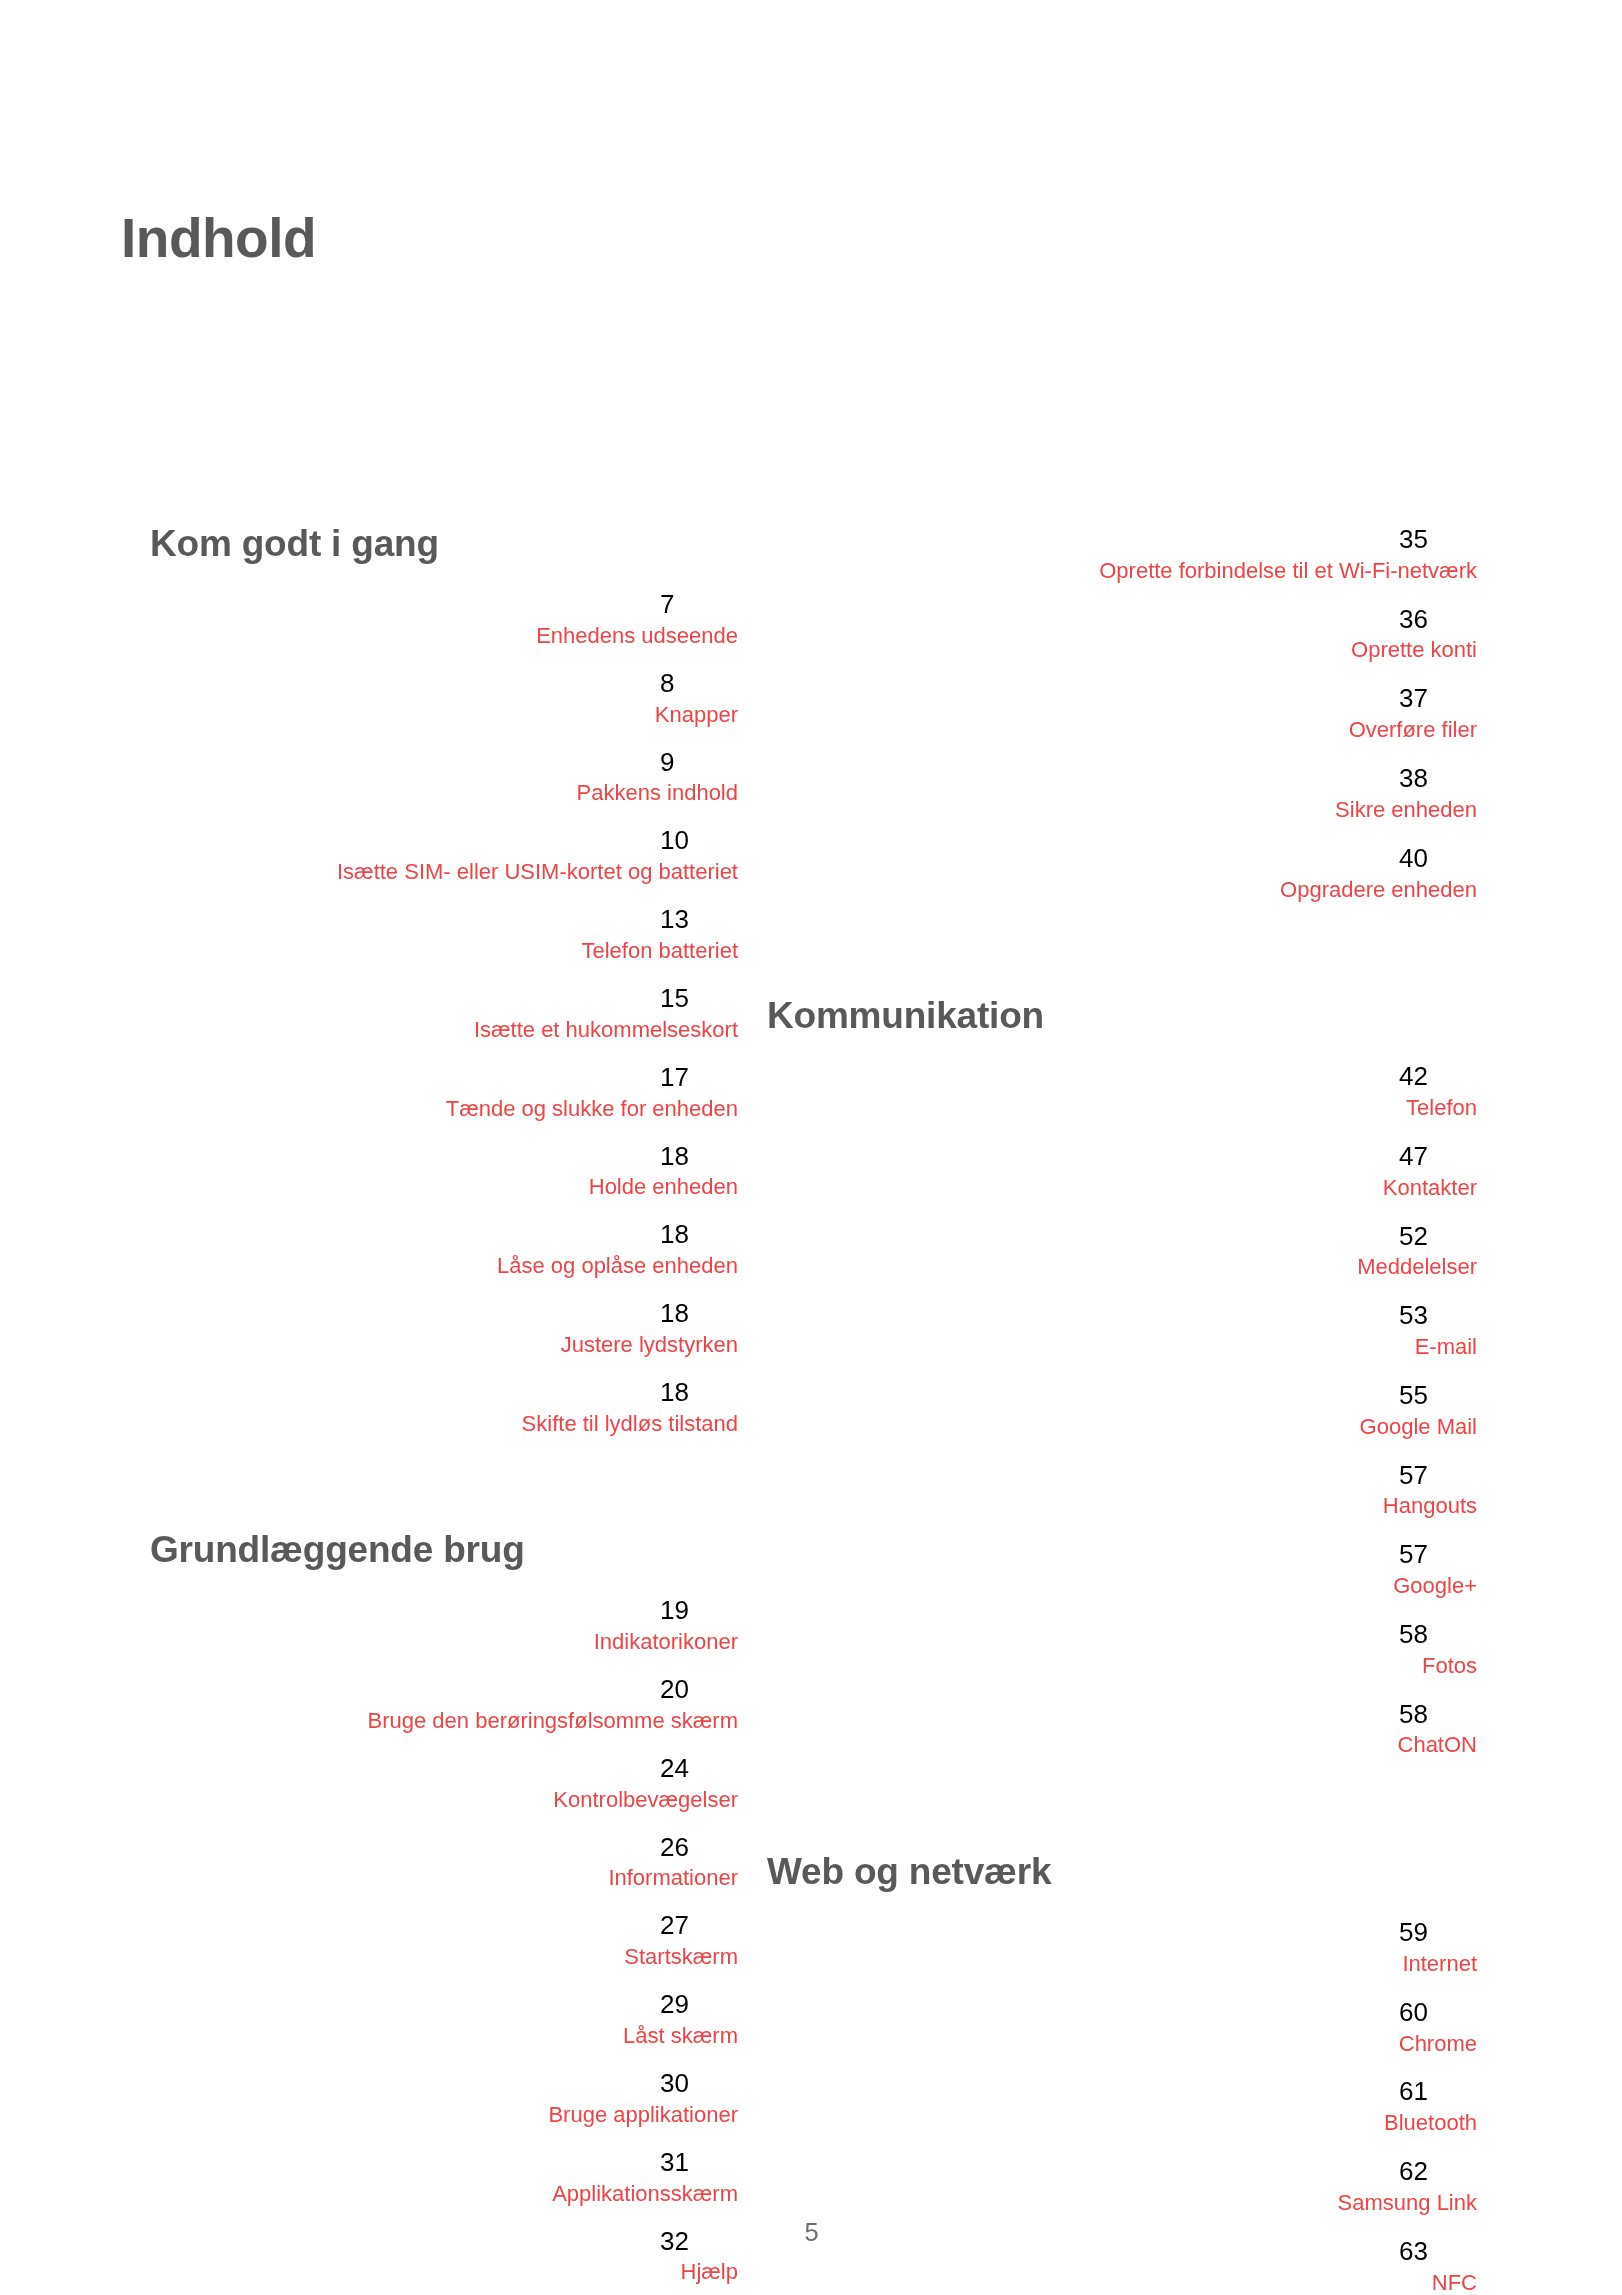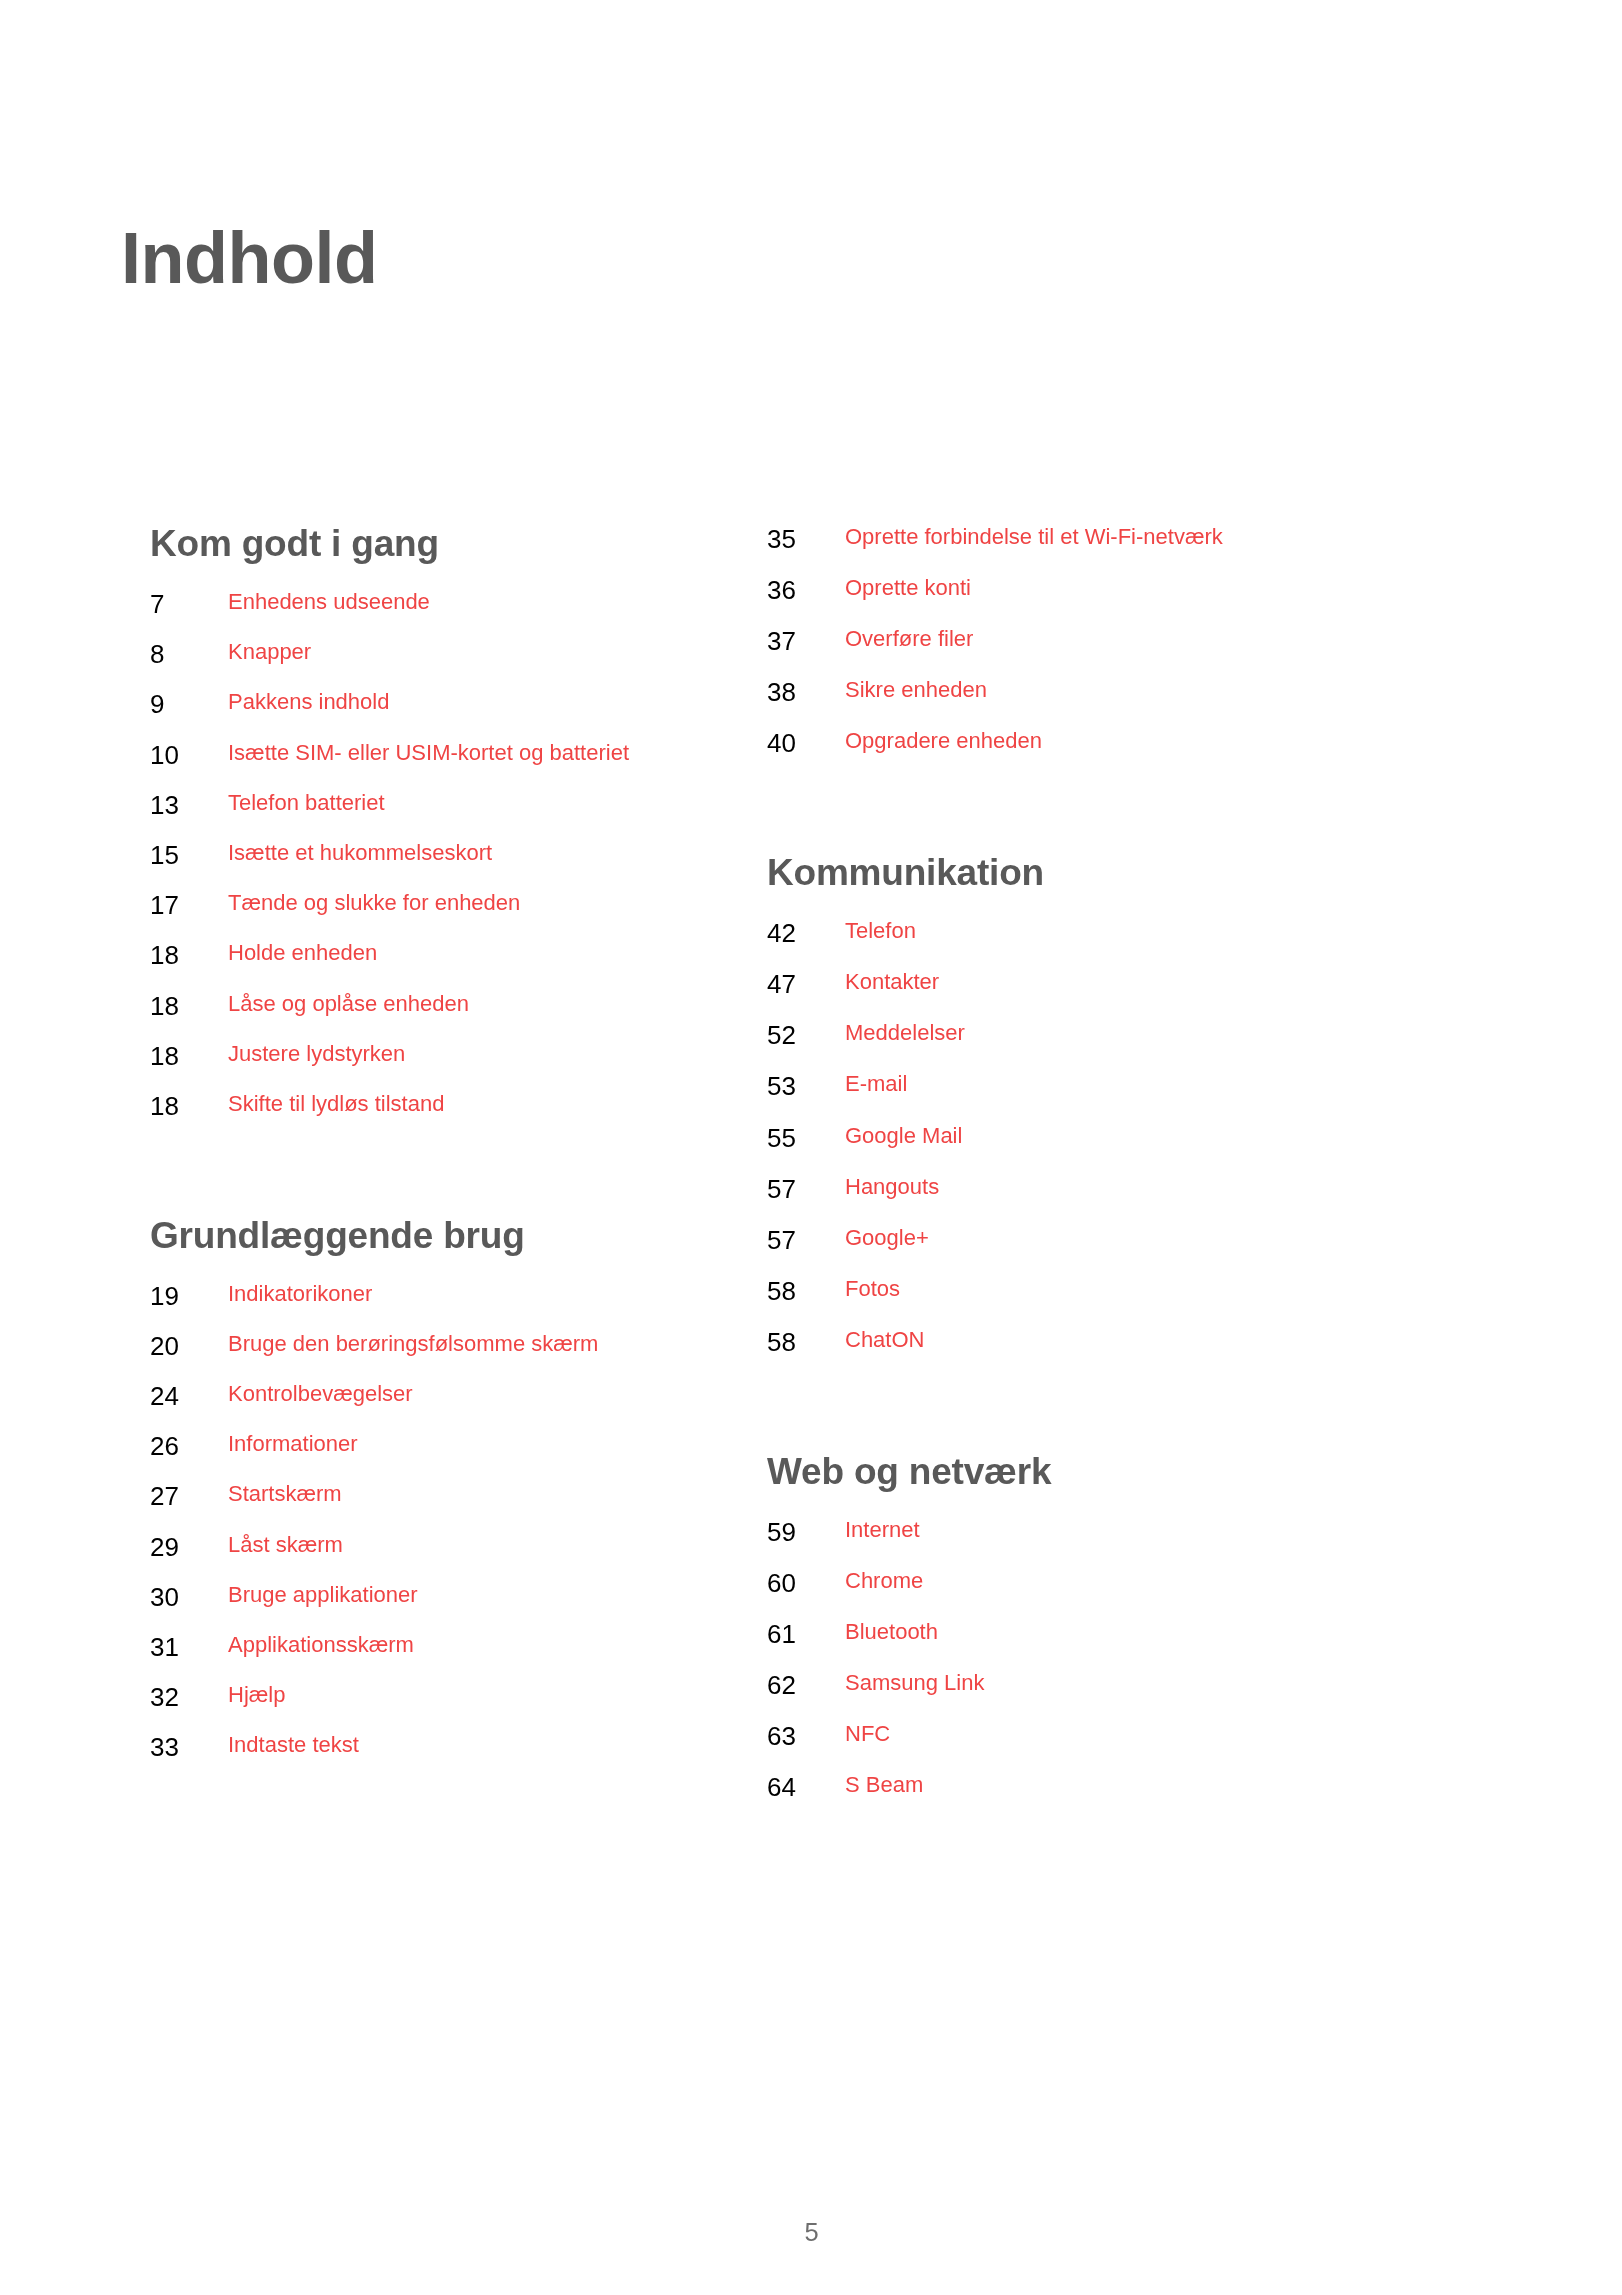--- a/index.html
+++ b/index.html
@@ -20,21 +20,21 @@
     background: #ffffff;
     box-sizing: border-box;
     overflow: hidden;
   }
 
   
   .doc-title {
     position: absolute;
     left: 121px;
     top: 173px;
-    font-size: 72px;
+    font-size: 55px;
     font-weight: bold;
     color: #595959;
     letter-spacing: -0.5px;
     line-height: 1.05;
     white-space: nowrap;
   }
 
   
   .columns {
     position: absolute;
@@ -84,22 +84,22 @@
   }
 
   
   .toc-list {
     list-style: none;
     margin: 0;
     padding: 0;
   }
   .toc-entry {
     display: flex;
-    flex-direction: row;
-    align-items: flex-start;
+    flex-direction: column;
+    align-items: flex-end;
     font-size: 26px;
     line-height: 1.30;
     color: #000000;
     margin-bottom: 16.4px;
   }
   .toc-page {
     flex: 0 0 auto;
     width: 78px;
     text-align: left;
     font-size: 26px;

